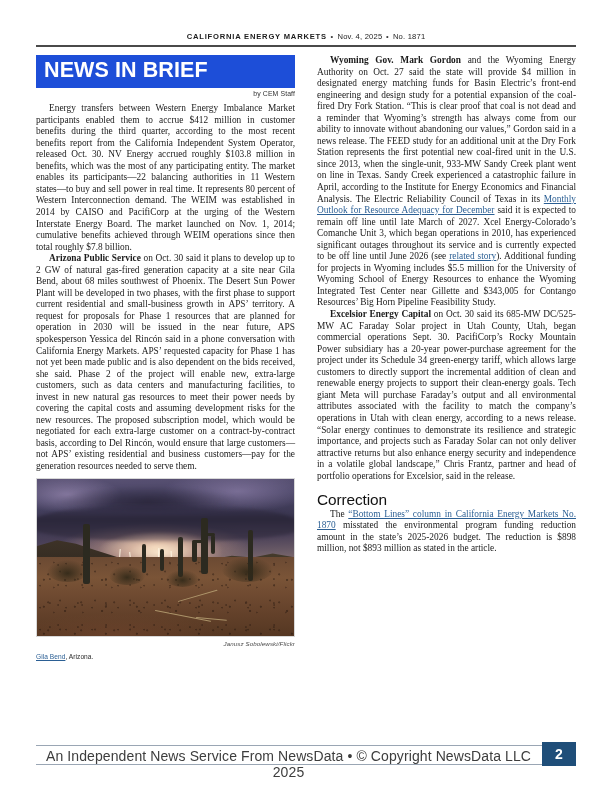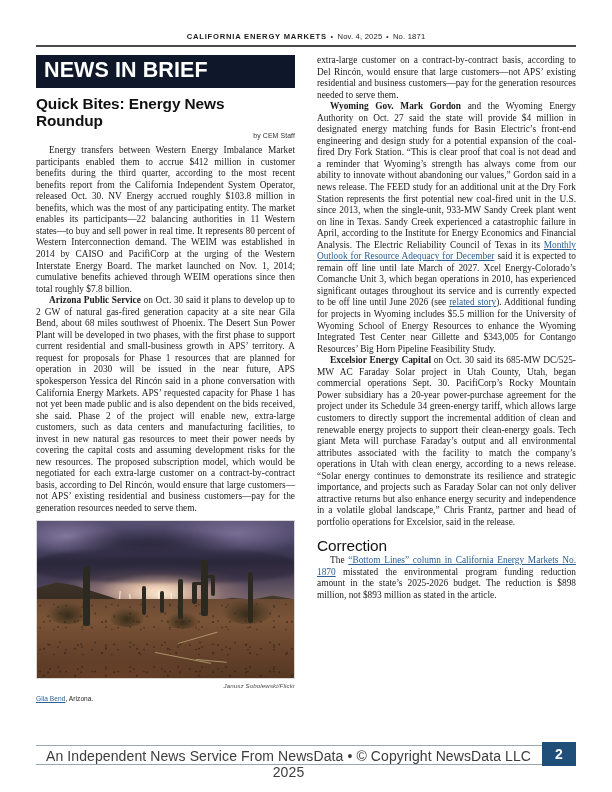--- a/index.html
+++ b/index.html
@@ -66,29 +66,28 @@
     font-size: 9.35px;
     line-height: 11.55px;
     text-align: justify;
     text-justify: inter-word;
     hyphens: manual;
   }
   .col-left { left: 36px; }
   .col-right { left: 317px; }
 
   .banner {
-    background: #0f172a;
+    background: #1d4ed8;
     color: #ffffff;
     font-family: "Liberation Sans", sans-serif;
     font-weight: bold;
     font-size: 21.5px;
     letter-spacing: 0.1px;
     padding: 5px 8px 6px 8px;
     line-height: 1.0;
-    margin-bottom: 7px;
   }
 
   .headline {
     font-family: "Liberation Sans", sans-serif;
     font-weight: bold;
     font-size: 15.4px;
     line-height: 17px;
     letter-spacing: -0.1px;
     color: #111111;
     margin: 0 0 1px 0;
@@ -332,21 +331,20 @@
     <span class="rh-meta">Nov. 4, 2025</span>
     <span class="rh-sep">•</span>
     <span class="rh-meta">No. 1871</span>
   </div>
   <div class="head-rule"></div>
 
   <div class="col col-left">
 
     <div class="banner">NEWS IN BRIEF</div>
 
-    <h1 class="headline">Quick Bites: Energy News Roundup</h1>
     <div class="byline">by CEM Staff</div>
 
     <p class="body"><span>Energy transfers between Western Energy Imbalance Market participants enabled them to accrue $412 million in customer benefits during the third quarter, according to the most recent benefits report from the California Independent System Operator, released Oct. 30. NV Energy accrued roughly $103.8 million in benefits, which was the most of any participating entity. The market enables its participants—22 balancing authorities in 11 Western states—to buy and sell power in real time. It represents 80 percent of Western Interconnection demand. The WEIM was established in 2014 by CAISO and PacifiCorp at the urging of the Western Interstate Energy Board. The market launched on Nov. 1, 2014; cumulative benefits achieved through WEIM operations since then total roughly $7.8 billion.</span></p>
 
     <p class="body"><span class="lead-in">Arizona Public Service</span><span> on Oct. 30 said it plans to develop up to 2 GW of natural gas-fired generation capacity at a site near Gila Bend, about 68 miles southwest of Phoenix. The Desert Sun Power Plant will be developed in two phases, with the first phase to support current residential and small-business growth in APS’ territory. A request for proposals for Phase 1 resources that are planned for operation in 2030 will be issued in the near future, APS spokesperson Yessica del Rincón said in a phone conversation with California Energy Markets. APS’ requested capacity for Phase 1 has not yet been made public and is also dependent on the bids received, she said. Phase 2 of the project will enable new, extra-large customers, such as data centers and manufacturing facilities, to invest in new natural gas resources to meet their power needs by covering the capital costs and assuming development risks for the new resources. The proposed subscription model, which would be negotiated for each extra-large customer on a contract-by-contract basis, according to Del Rincón, would ensure that large customers—not APS’ existing residential and business customers—pay for the generation resources needed to serve them.</span></p>
 
     <div class="figure">
       <div class="photo">
         <div class="sky"></div>
         <div class="cloudband2"></div>
@@ -386,21 +384,20 @@
         <div class="branch" style="left:62%; top:88%; width:12%; transform:rotate(5deg);"></div>
       </div>
       <div class="credit">Janusz Sobolewski/Flickr</div>
       <div class="caption"><a href="#">Gila Bend</a><span>, Arizona.</span></div>
     </div>
 
   </div>
 
   <div class="col col-right">
 
-    <p class="body noindent"><span>extra-large customer on a contract-by-contract basis, according to Del Rincón, would ensure that large customers—not APS’ existing residential and business customers—pay for the generation resources needed to serve them.</span></p>
 
     <p class="body"><span class="lead-in">Wyoming Gov. Mark Gordon</span><span> and the Wyoming Energy Authority on Oct. 27 said the state will provide $4 million in designated energy matching funds for Basin Electric’s front-end engineering and design study for a potential expansion of the coal-fired Dry Fork Station. “This is clear proof that coal is not dead and a reminder that Wyoming’s strength has always come from our ability to innovate without abandoning our values,” Gordon said in a news release. The FEED study for an additional unit at the Dry Fork Station represents the first potential new coal-fired unit in the U.S. since 2013, when the single-unit, 933-MW Sandy Creek plant went on line in Texas. Sandy Creek experienced a catastrophic failure in April, according to the Institute for Energy Economics and Financial Analysis. The Electric Reliability Council of Texas in its </span><a class="doclink" href="#">Monthly Outlook for Resource Adequacy for December</a><span> said it is expected to remain off line until late March of 2027. Xcel Energy-Colorado’s Comanche Unit 3, which began operations in 2010, has experienced significant outages throughout its service and is currently expected to be off line until June 2026 (see </span><a class="doclink" href="#">related story</a><span>). Additional funding for projects in Wyoming includes $5.5 million for the University of Wyoming School of Energy Resources to enhance the Wyoming Integrated Test Center near Gillette and $343,005 for Contango Resources’ Big Horn Pipeline Feasibility Study.</span></p>
 
     <p class="body"><span class="lead-in">Excelsior Energy Capital</span><span> on Oct. 30 said its 685-MW DC/525-MW AC Faraday Solar project in Utah County, Utah, began commercial operations Sept. 30. PacifiCorp’s Rocky Mountain Power subsidiary has a 20-year power-purchase agreement for the project under its Schedule 34 green-energy tariff, which allows large customers to directly support the incremental addition of clean and renewable energy projects to support their clean-energy goals. Tech giant Meta will purchase Faraday’s output and all environmental attributes associated with the facility to match the company’s operations in Utah with clean energy, according to a news release. “Solar energy continues to demonstrate its resilience and strategic importance, and projects such as Faraday Solar can not only deliver attractive returns but also enhance energy security and independence in a volatile global landscape,” Chris Frantz, partner and head of portfolio operations for Excelsior, said in the release.</span></p>
 
     <h2 class="section-head">Correction</h2>
     <p class="body"><span>The </span><a class="doclink" href="#">“Bottom Lines” column in California Energy Markets No. 1870</a><span> misstated the environmental program funding reduction amount in the state’s 2025-2026 budget. The reduction is $898 million, not $893 million as stated in the article.</span></p>
 
   </div>
 

